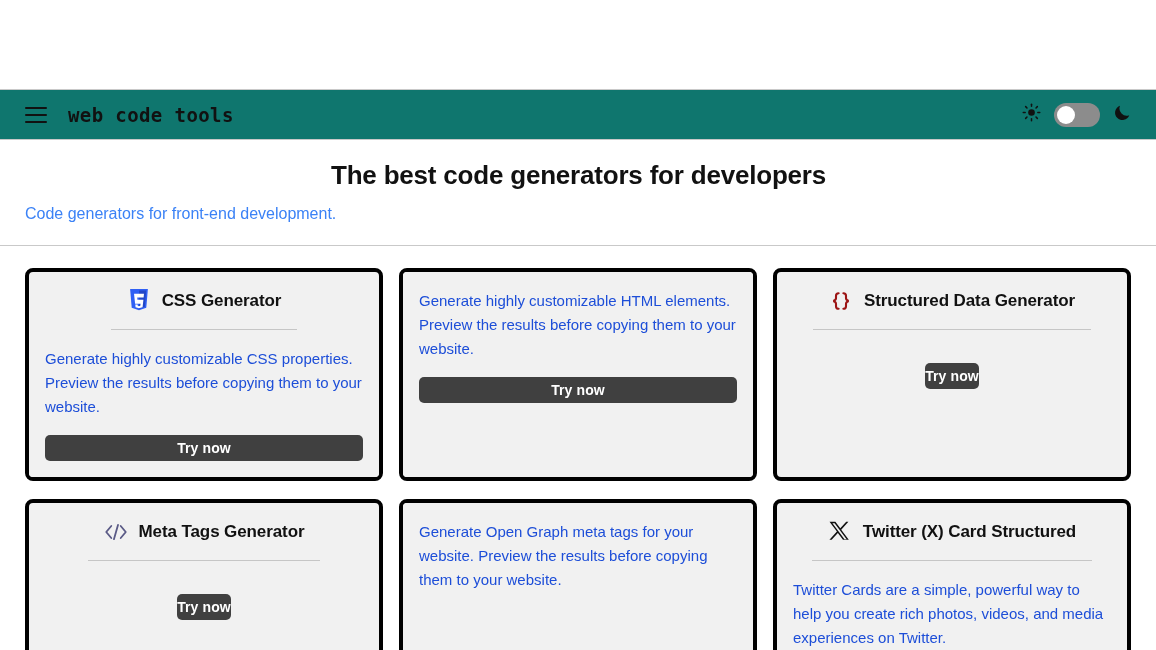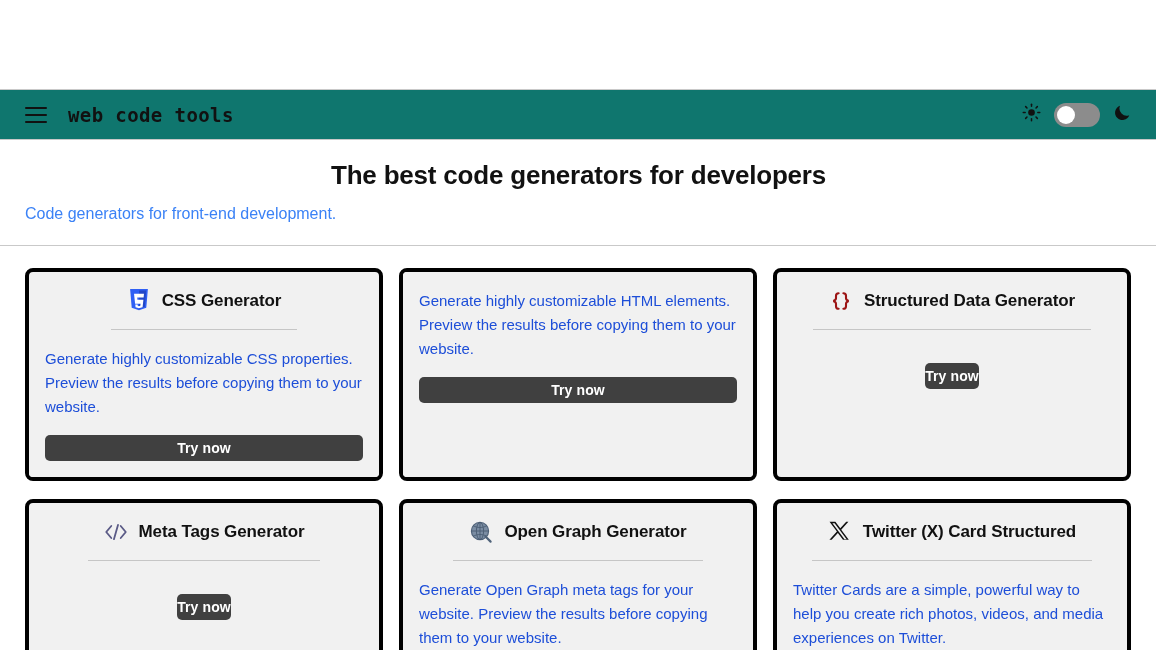--- a/index.html
+++ b/index.html
@@ -273,36 +273,20 @@
         </svg>
       </span>
       <span class="card-title">Meta Tags Generator</span>
     </div>
     <div class="card-body">
       <button class="try-btn">Try now</button>
     </div>
   </div>
 
   <div class="card">
-    <div class="card-head">
-      <span class="card-icon">
-        <svg width="24" height="24" viewBox="0 0 24 24">
-          <circle cx="11" cy="11" r="8.6" fill="#7b8da3" stroke="#50637a" stroke-width="1.2"></circle>
-          <g fill="none" stroke="#46596f" stroke-width="1" opacity="0.85">
-            <ellipse cx="11" cy="11" rx="3.6" ry="8.6"></ellipse>
-            <line x1="2.4" y1="11" x2="19.6" y2="11"></line>
-            <line x1="11" y1="2.4" x2="11" y2="19.6"></line>
-            <path d="M4.3 5.8c1.9 1.1 4.2 1.7 6.7 1.7s4.8-.6 6.7-1.7"></path>
-            <path d="M4.3 16.2c1.9-1.1 4.2-1.7 6.7-1.7s4.8.6 6.7 1.7"></path>
-          </g>
-          <line x1="16.5" y1="16.5" x2="21.6" y2="21.6" stroke="#50637a" stroke-width="2.2" stroke-linecap="round"></line>
-        </svg>
-      </span>
-      <span class="card-title">Open Graph Generator</span>
-    </div>
     <div class="card-body">
       <div class="card-desc">Generate Open Graph meta tags for your website. Preview the results before copying them to your website.</div>
 
     </div>
   </div>
 
   <div class="card">
     <div class="card-head">
       <span class="card-icon">
         <svg width="23" height="23" viewBox="0 0 24 24">

